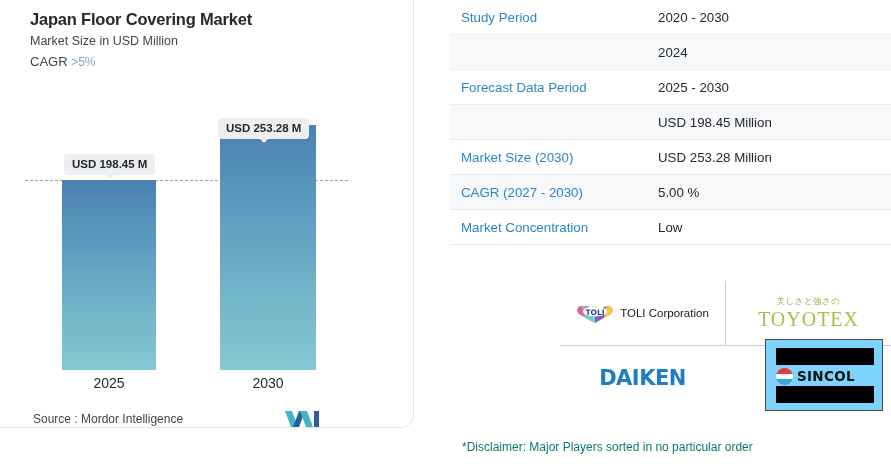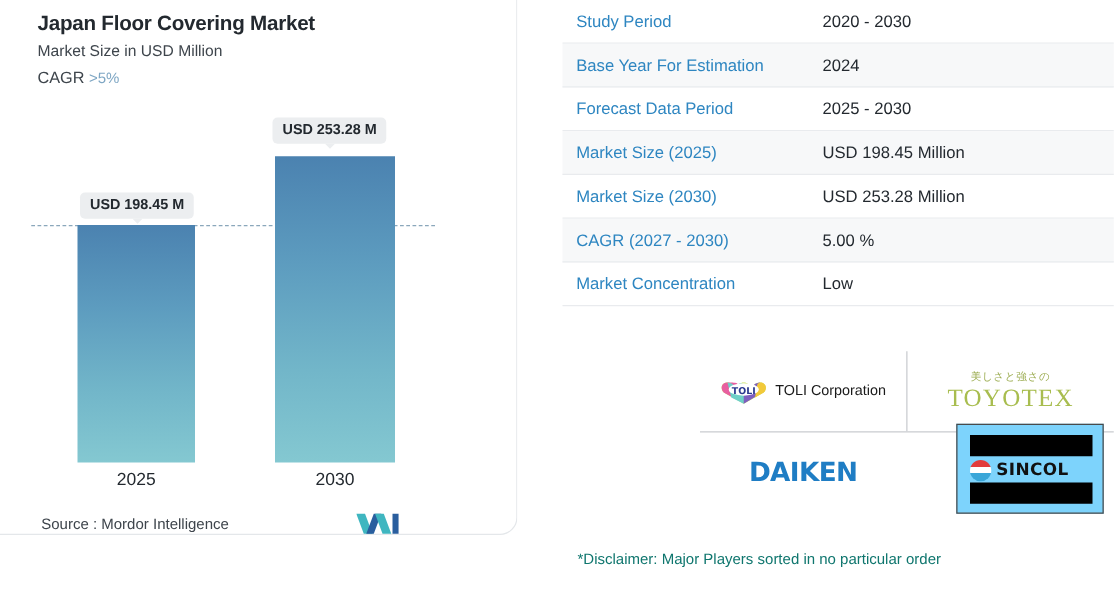--- a/index.html
+++ b/index.html
@@ -90,21 +90,21 @@
     position: absolute;
     left: 50%;
     bottom: -4px;
     margin-left: -4px;
     width: 0; height: 0;
     border-left: 4px solid transparent;
     border-right: 4px solid transparent;
     border-top: 4px solid #eceef0;
   }
   #label-2025 { left: 64px; top: 154px; }
-  #label-2030 { left: 218px; top: 94px; }
+  #label-2030 { left: 218px; top: 118px; }
 
   .x-tick {
     position: absolute;
     top: 375px;
     font-size: 14px;
     color: #23292f;
     text-align: center;
   }
   #tick-2025 { left: 62px; width: 94px; }
   #tick-2030 { left: 220px; width: 96px; }
@@ -313,29 +313,27 @@
   </div>
 </div>
 
 <div id="info-panel">
 
   <div class="info-row">
     <span class="info-key">Study Period</span>
     <span class="info-val">2020 - 2030</span>
   </div>
   <div class="info-row alt">
-    <span class="info-key">Base Year For Estimation</span>
     <span class="info-val">2024</span>
   </div>
   <div class="info-row">
     <span class="info-key">Forecast Data Period</span>
     <span class="info-val">2025 - 2030</span>
   </div>
   <div class="info-row alt">
-    <span class="info-key">Market Size (2025)</span>
     <span class="info-val">USD 198.45 Million</span>
   </div>
   <div class="info-row">
     <span class="info-key">Market Size (2030)</span>
     <span class="info-val">USD 253.28 Million</span>
   </div>
   <div class="info-row alt">
     <span class="info-key">CAGR (2027 - 2030)</span>
     <span class="info-val">5.00 %</span>
   </div>

